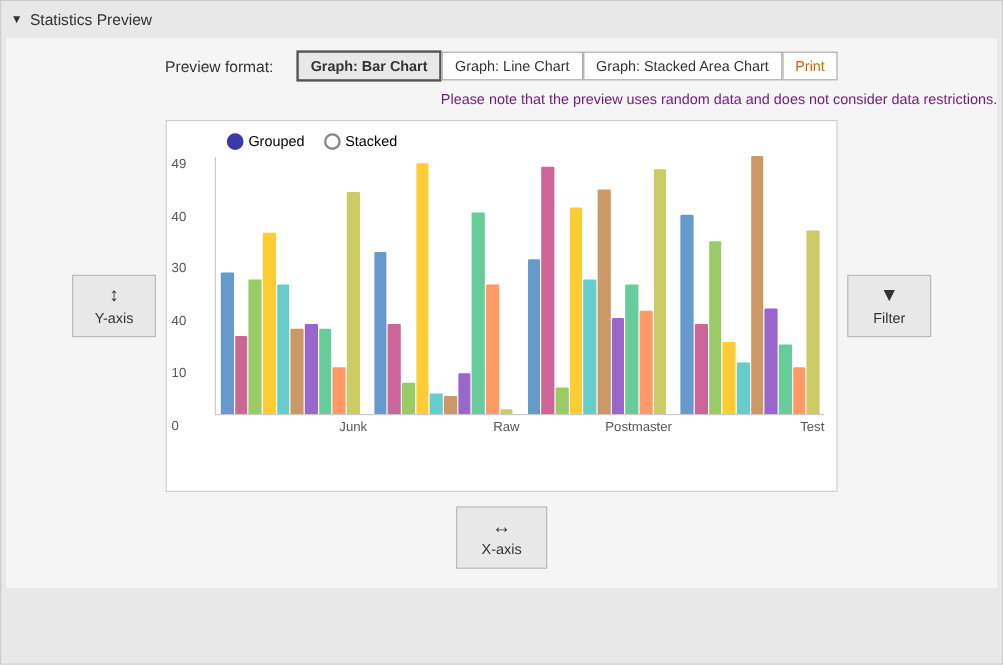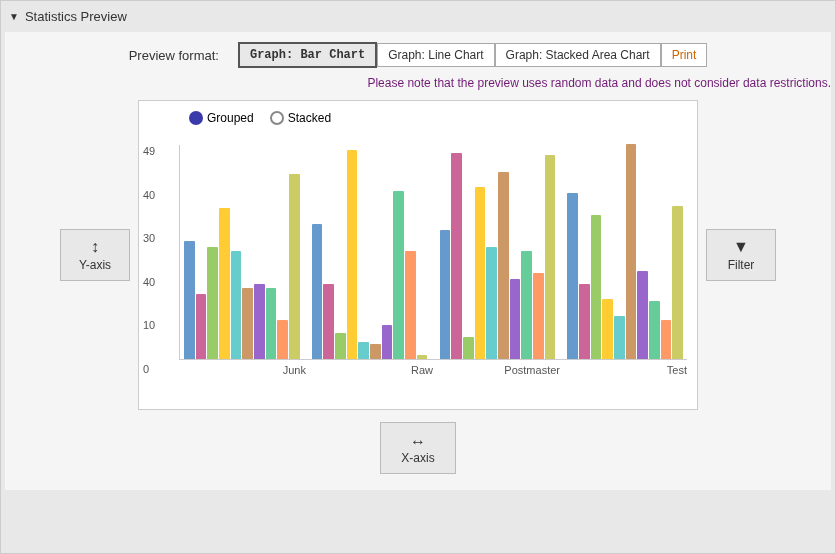--- a/index.html
+++ b/index.html
@@ -55,21 +55,20 @@
       background: #fff;
       padding: 4px 10px;
       font-size: 12px;
       cursor: pointer;
       color: #333;
     }
     .format-btn.active {
       background: #e8e8e8;
       border: 2px solid #555;
       font-weight: bold;
-      font-family: Liberation Mono, monospace;
     }
     .format-btn.print {
       color: #cc6600;
       font-weight: normal;
     }
     .note-text {
       text-align: right;
       font-size: 12px;
       color: #701a75;
       margin-bottom: 10px;
@@ -102,21 +101,21 @@
       border: 1px solid #ccc;
       width: 560px;
       height: 310px;
       position: relative;
       padding: 10px 10px 30px 40px;
     }
     .legend {
       display: flex;
       align-items: center;
       gap: 16px;
-      margin-bottom: 20px;
+      margin-bottom: 6px;
       padding-left: 10px;
     }
     .legend-item {
       display: flex;
       align-items: center;
       gap: 4px;
       font-size: 12px;
     }
     .chart-area {
       position: relative;

